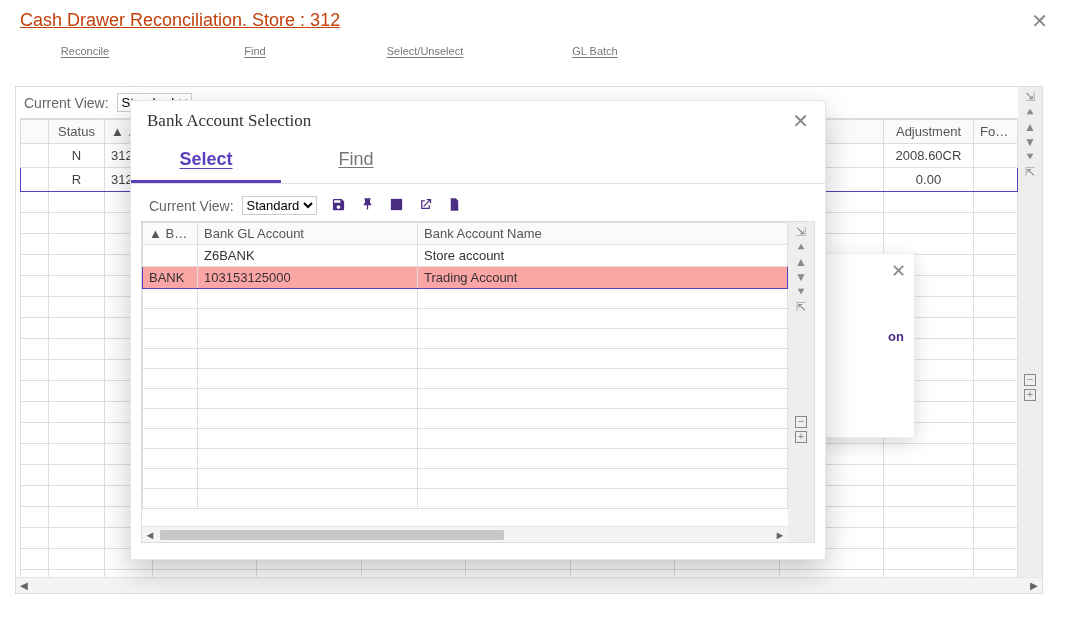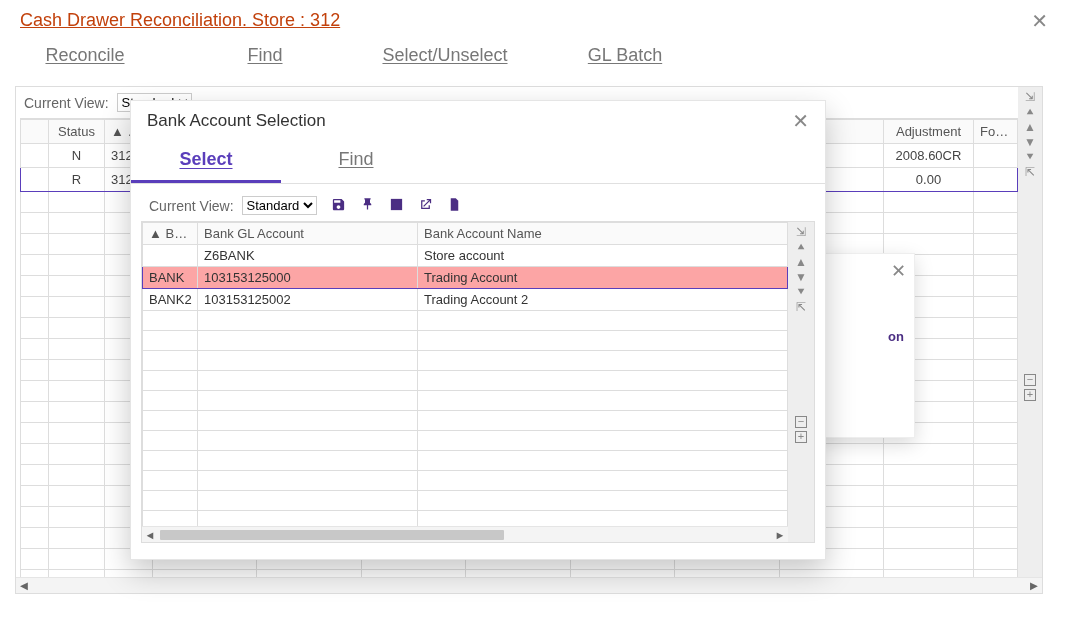--- a/index.html
+++ b/index.html
@@ -29,24 +29,24 @@
     text-decoration: underline;
   }
   .close-x {
     font-size: 20px;
     color: #888;
     cursor: pointer;
     line-height: 1;
   }
   .menu-bar {
     display: flex;
-    gap: 10px;
+    gap: 0;
     padding: 10px 0 18px 0;
     color: #777;
-    font-size: 18px;
+    font-size: 11px;
   }
   .menu-item {
     width: 170px;
     text-align: center;
     cursor: pointer;
   }
   .menu-item span.u { text-decoration: underline; text-underline-offset: 2px; }
   .outer-frame {
     position: absolute;
     left: 15px; top: 86px;
@@ -168,20 +168,21 @@
     border: 1px solid #e5e5e5;
     box-shadow: 0 12px 28px rgba(0,0,0,0.22);
     display: flex;
     flex-direction: column;
   }
   .modal-header {
     display: flex;
     justify-content: space-between;
     align-items: center;
     padding: 10px 16px 0 16px;
+    font-family: Liberation Serif, serif;
   }
   .modal-header .mtitle { font-size: 17px; color: #333; }
   .modal-tabs {
     display: flex;
     border-bottom: 1px solid #e0e0e0;
     margin-top: 6px;
   }
   .modal-tab {
     width: 150px;
     text-align: center;
@@ -704,25 +705,20 @@
                 <td></td>
                 <td>Z6BANK</td>
                 <td>Store account</td>
               </tr>
               <tr class="highlight">
                 <td>BANK</td>
                 <td>103153125000</td>
                 <td>Trading Account</td>
               </tr>
               <tr>
-                <td>BANK2</td>
-                <td>103153125002</td>
-                <td>Trading Account 2</td>
-              </tr>
-              <tr>
                   <td></td>
                   <td></td>
                   <td></td>
                 </tr>
               <tr>
                   <td></td>
                   <td></td>
                   <td></td>
                 </tr>
               <tr>

